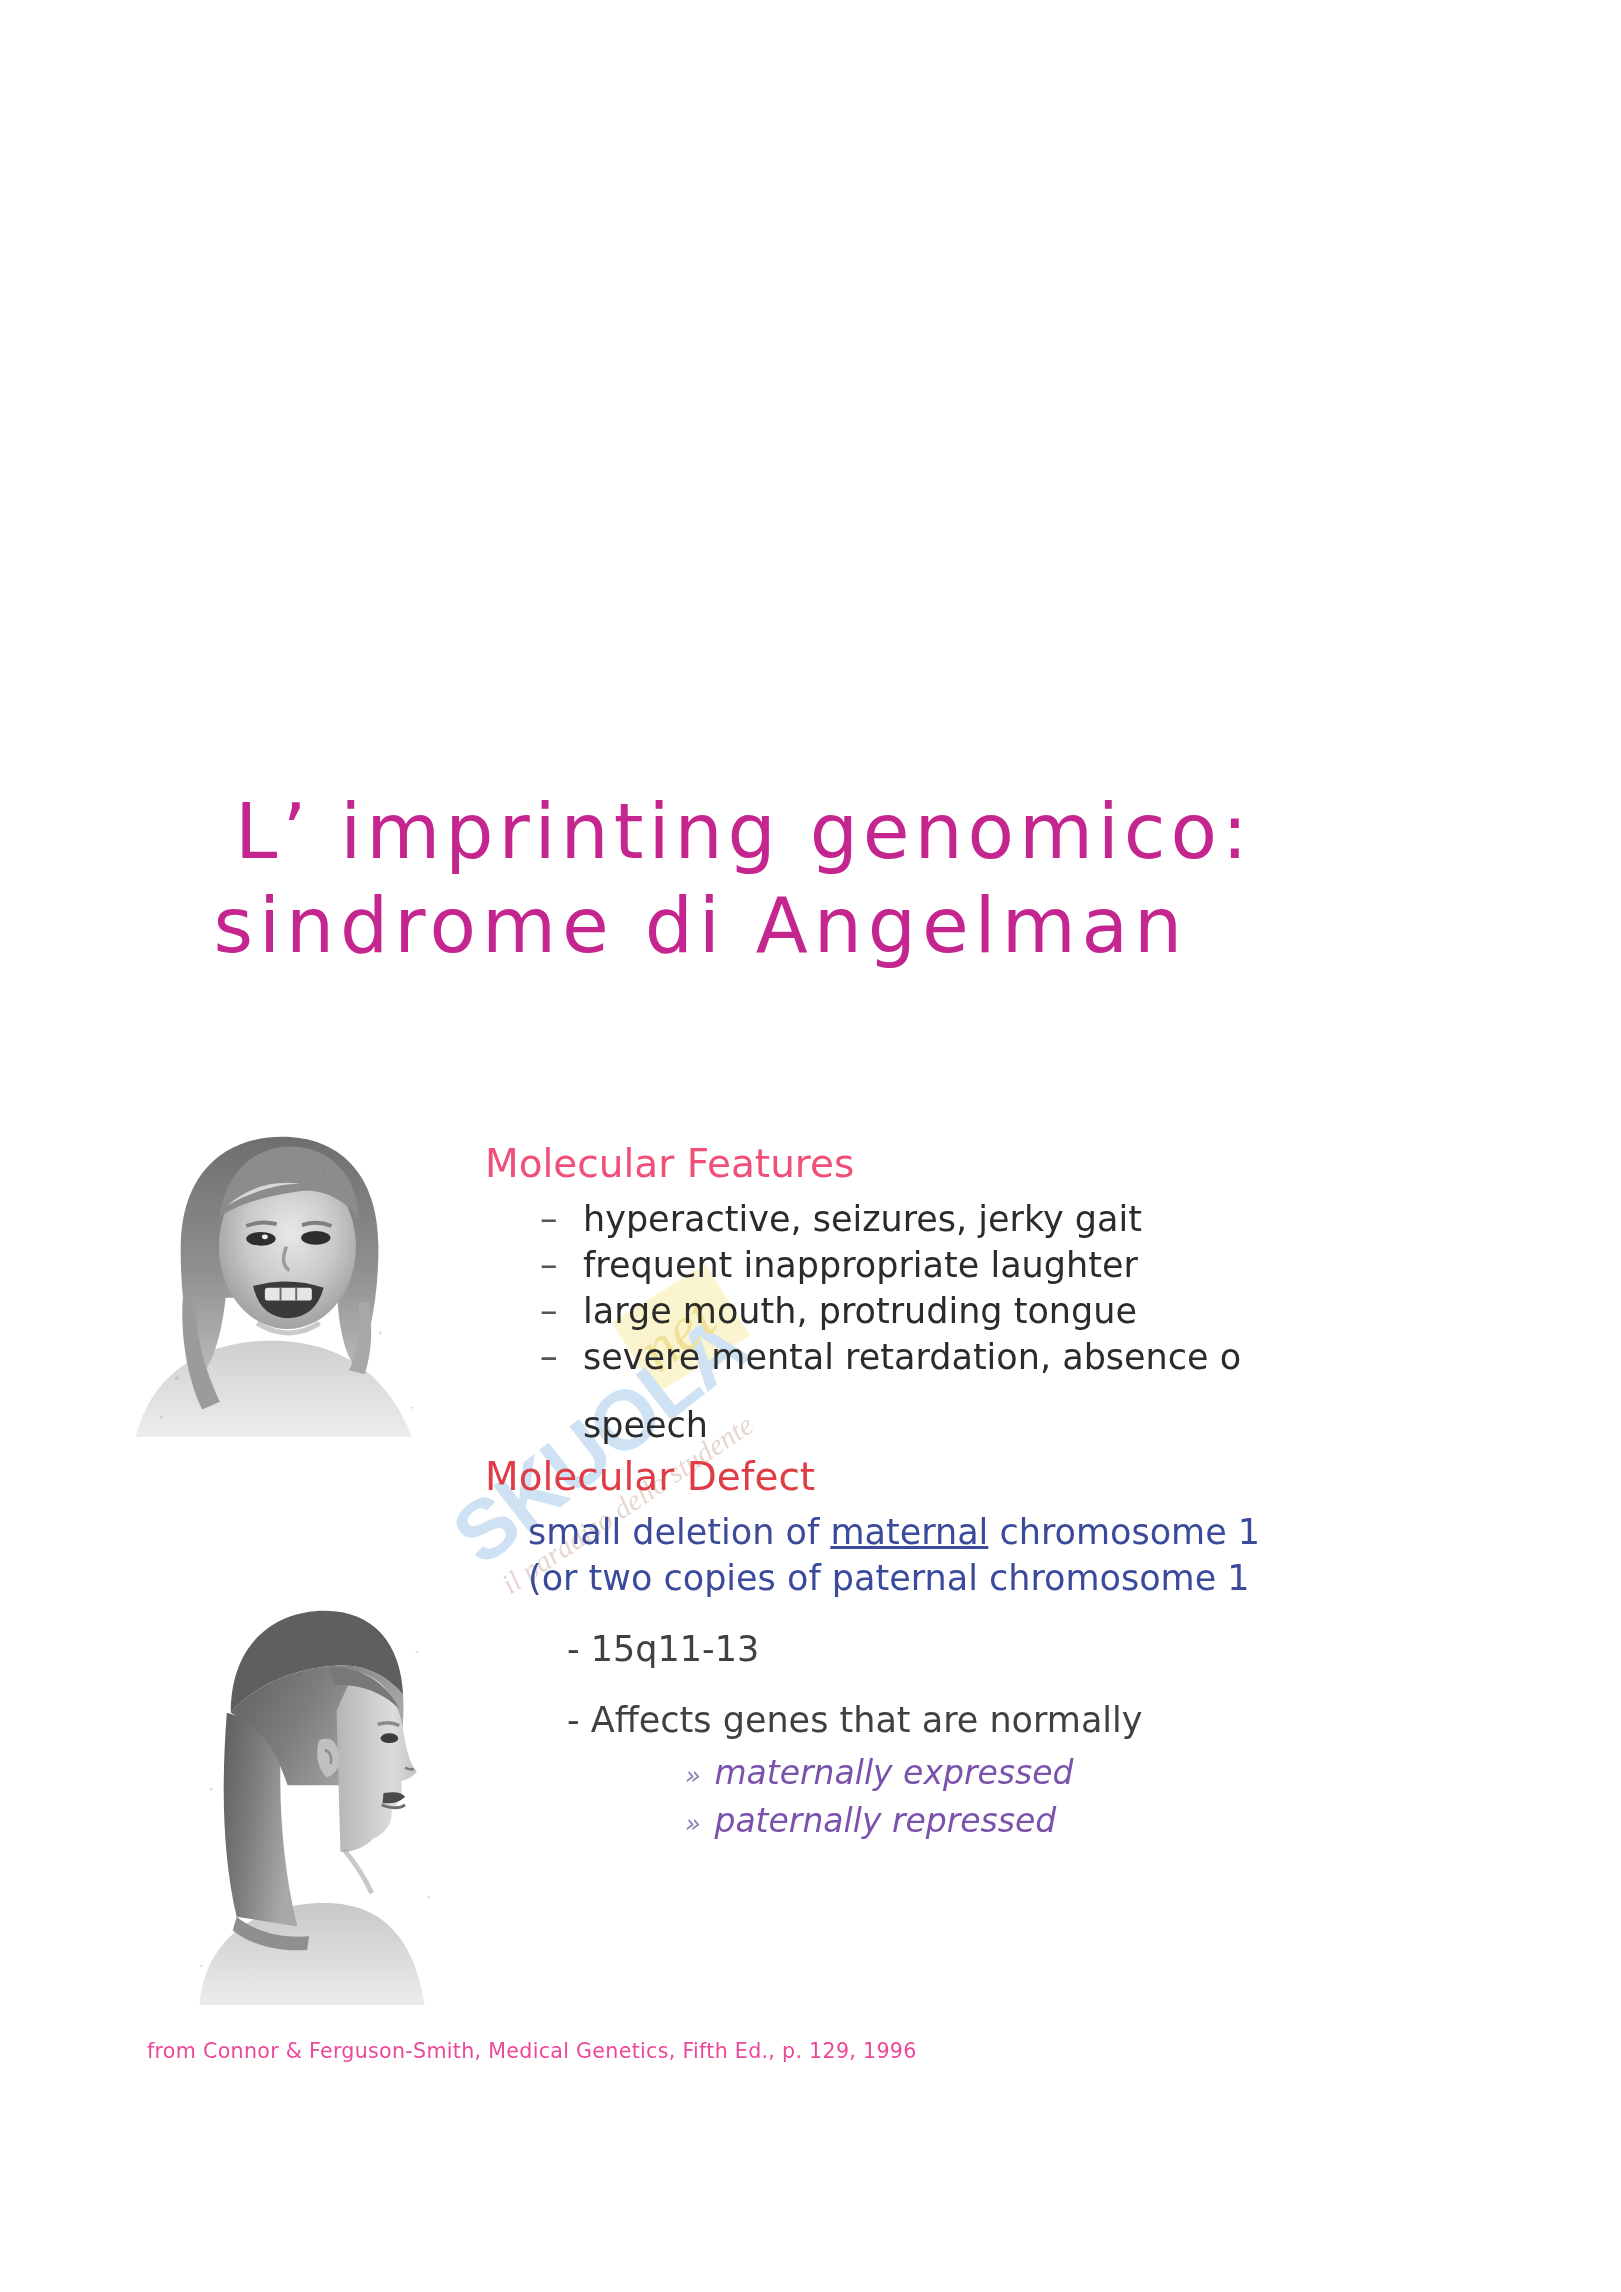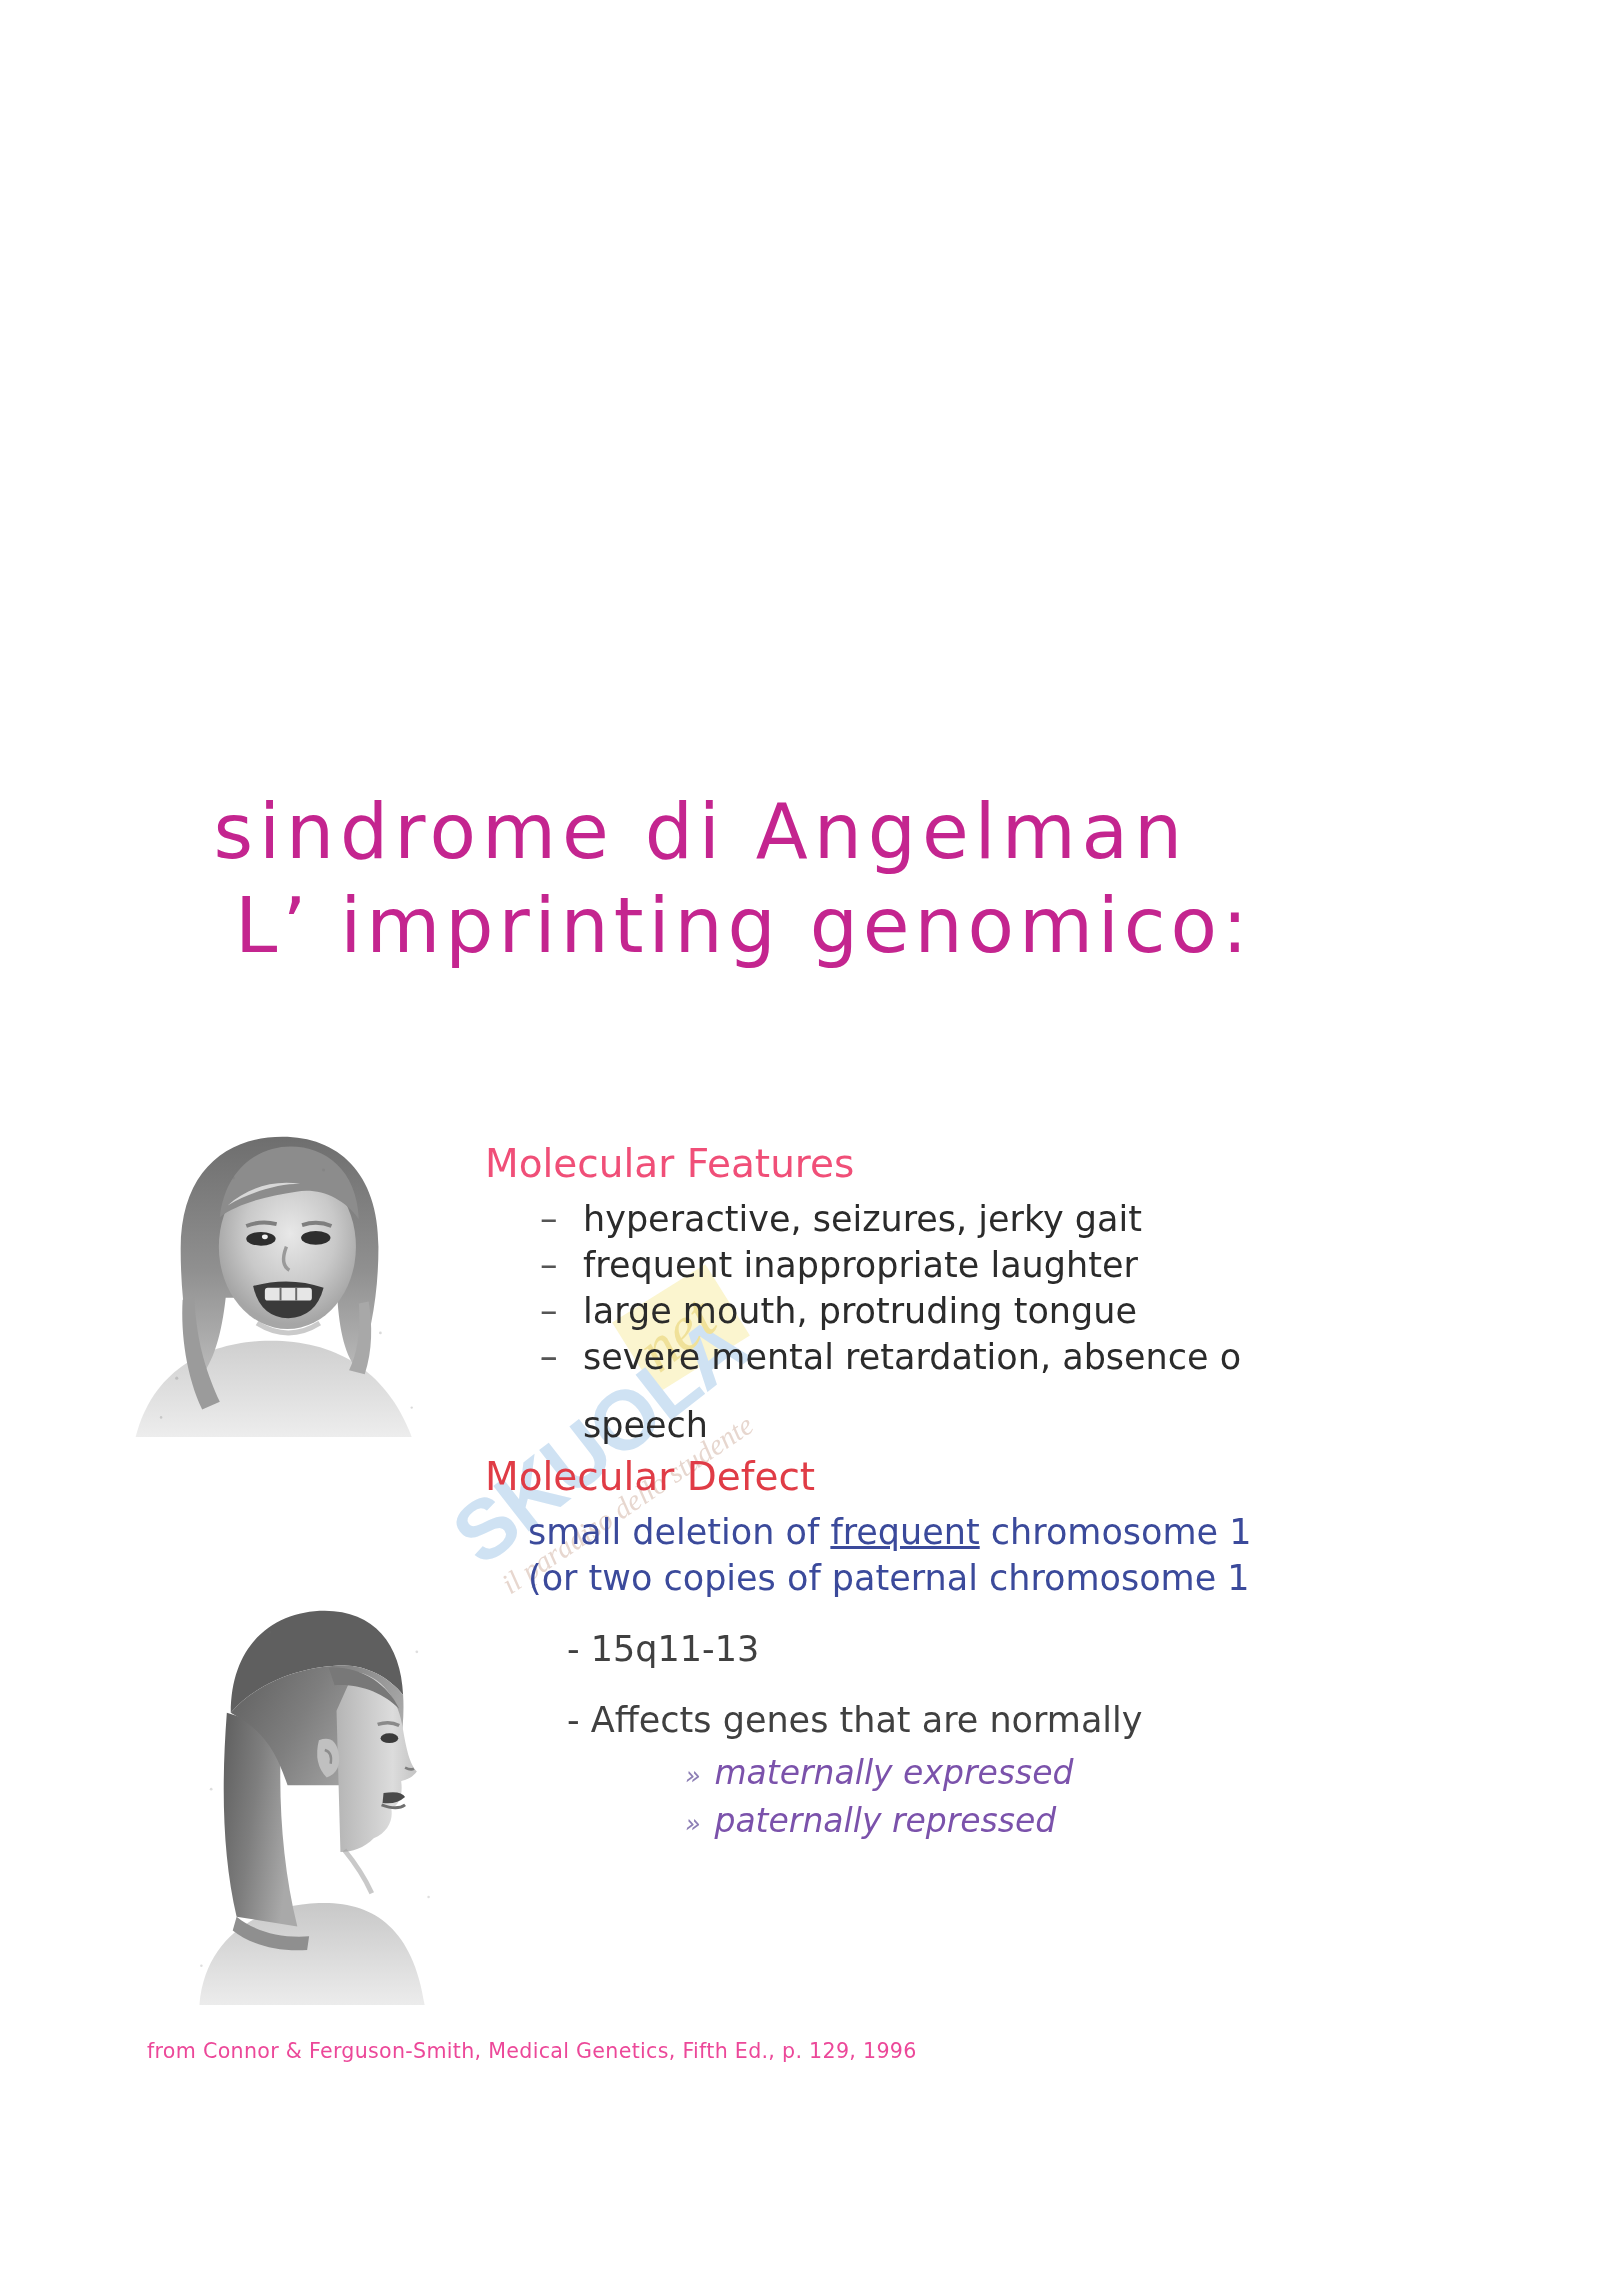--- a/index.html
+++ b/index.html
@@ -240,22 +240,22 @@
     <div id="watermark">
       <div class="wm-rot">
         <div class="wm-netbox"></div>
         <div class="wm-brand">SKUOLA</div>
         <div class="wm-net">net</div>
         <div class="wm-tag">il paradiso dello studente</div>
       </div>
     </div>
 
     <div id="title-block">
+      <div class="title-line l1">L’ imprinting genomico:</div>
       <div class="title-line l2">sindrome di Angelman</div>
-      <div class="title-line l1">L’ imprinting genomico:</div>
     </div>
 
     <div class="photo" id="photo-front">
       <svg viewBox="0 0 335 320" preserveAspectRatio="none">
         <defs>
           <radialGradient id="skinF" cx="52%" cy="42%" r="55%">
             <stop offset="0%" stop-color="#e8e8e8"></stop>
             <stop offset="60%" stop-color="#c9c9c9"></stop>
             <stop offset="100%" stop-color="#a6a6a6"></stop>
           </radialGradient>
@@ -403,21 +403,21 @@
           <span>severe mental retardation, absence o</span>
         </li>
         <li style="padding-left:43px;margin-top:22px;">
           <span>speech</span>
         </li>
       </ul>
 
       <div class="sec-head molecular">Molecular Defect</div>
 
       <div class="mol-lines">
-        <div class="mol-line"><span>small deletion of </span><span class="u">frequent</span><span> chromosome 1</span></div>
+        <div class="mol-line"><span>small deletion of </span><span class="u">maternal</span><span> chromosome 1</span></div>
         <div class="mol-line">(or two copies of paternal chromosome 1</div>
       </div>
 
       <div class="sub-block">
         <div class="sub-line">- 15q11-13</div>
         <div class="sub-line">- Affects genes that are normally</div>
 
         <div class="subsub">
           <div class="subsub-line"><span class="guil">»</span><span>maternally expressed</span></div>
           <div class="subsub-line"><span class="guil">»</span><span>paternally repressed</span></div>

